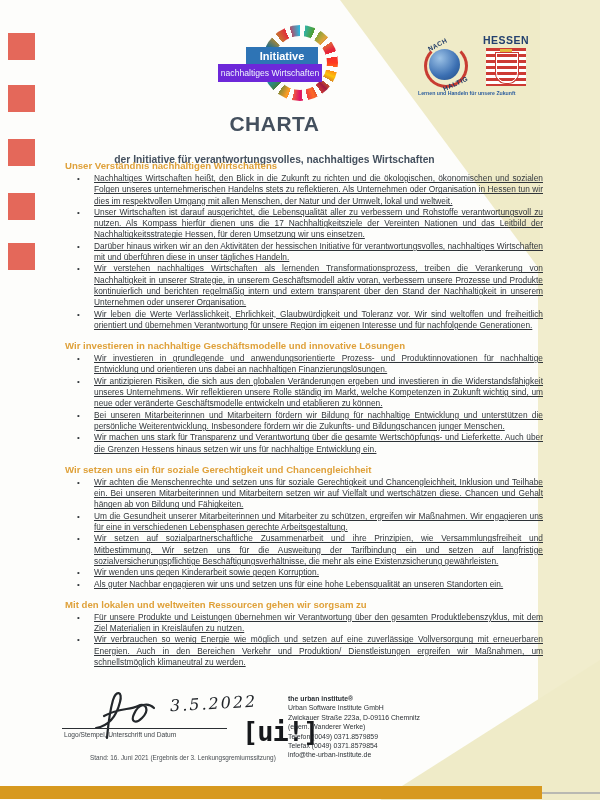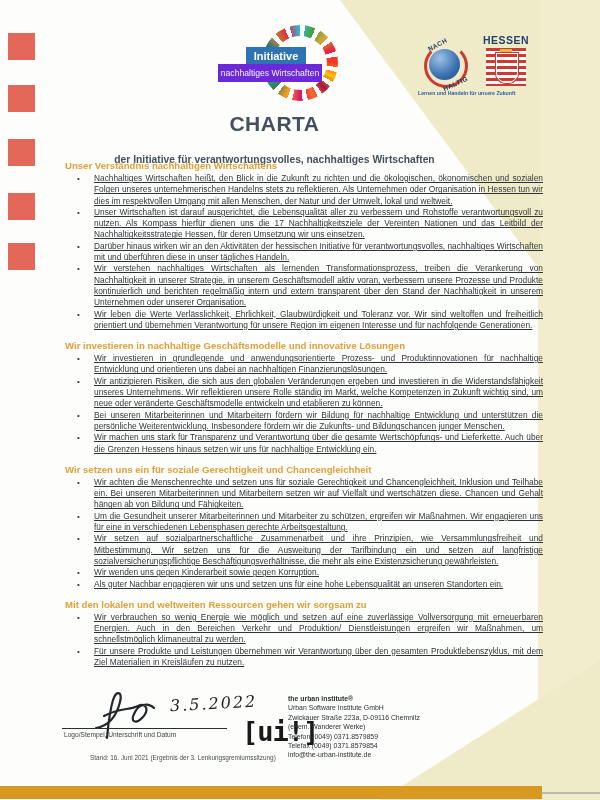--- a/index.html
+++ b/index.html
@@ -15,21 +15,21 @@
   .scan-mark{position:absolute;left:8px;width:27px;height:27px;background:#e4685a;}
 
   
   .initiative-logo{position:absolute;left:262px;top:25px;width:76px;height:76px;}
   .sdg-ring{position:absolute;inset:0;border-radius:50%;
      background:
        repeating-conic-gradient(#fdfdfb 0deg 8deg, rgba(0,0,0,0) 8deg 24deg),
        conic-gradient(#26bde2,#4c9f38,#dda63a,#e5243b,#ff3a21,#fcc30b,#a21942,#fd6925,#dd1367,#fd9d24,#3f7e44,#0a97d9,#56c02b,#00689d,#bf8b2e,#e5243b,#26bde2);}
   .sdg-ring::after{content:"";position:absolute;left:11px;top:11px;right:11px;bottom:11px;
      border-radius:50%;background:#fdfdfb;}
-  .ini-box1{position:absolute;left:-16px;top:22px;width:60px;height:19px;background:#2e74b5;
+  .ini-box1{position:absolute;left:-16px;top:22px;width:72px;height:19px;background:#2e74b5;
      color:#fff;font-size:11px;font-weight:bold;text-align:center;line-height:19px;z-index:2;}
   .ini-box2{position:absolute;left:-44px;top:39px;width:104px;height:18px;background:#6d28d9;
      color:#eef6fd;font-size:8.6px;text-align:center;line-height:18px;z-index:2;white-space:nowrap;}
 
   .partner-logos{position:absolute;left:418px;top:34px;width:120px;height:62px;}
   .globe-wrap{position:absolute;left:6px;top:10px;width:44px;height:44px;}
   .globe-ring{position:absolute;left:0;top:0;width:38px;height:38px;border-radius:50%;
      border:3px solid #c83c32;border-top-color:rgba(0,0,0,0);border-left-color:#c83c32;}
   .globe{position:absolute;left:5px;top:5px;width:31px;height:31px;border-radius:50%;
      background:radial-gradient(circle at 35% 30%,#9cc2e6,#3b6fb2 60%,#234a80);}
@@ -149,22 +149,22 @@
           <li>Wir achten die Menschenrechte und setzen uns für soziale Gerechtigkeit und Chancengleichheit, Inklusion und Teilhabe ein. Bei unseren Mitarbeiterinnen und Mitarbeitern setzen wir auf Vielfalt und wertschätzen diese. Chancen und Gehalt hängen ab von Bildung und Fähigkeiten.</li>
           <li>Um die Gesundheit unserer Mitarbeiterinnen und Mitarbeiter zu schützen, ergreifen wir Maßnahmen. Wir engagieren uns für eine in verschiedenen Lebensphasen gerechte Arbeitsgestaltung.</li>
           <li>Wir setzen auf sozialpartnerschaftliche Zusammenarbeit und ihre Prinzipien, wie Versammlungsfreiheit und Mitbestimmung. Wir setzen uns für die Ausweitung der Tarifbindung ein und setzen auf langfristige sozialversicherungspflichtige Beschäftigungsverhältnisse, die mehr als eine Existenzsicherung gewährleisten.</li>
           <li>Wir wenden uns gegen Kinderarbeit sowie gegen Korruption.</li>
           <li>Als guter Nachbar engagieren wir uns und setzen uns für eine hohe Lebensqualität an unseren Standorten ein.</li>
         </ul>
       </section>
       <section class="sec">
         <h2 class="sec-heading">Mit den lokalen und weltweiten Ressourcen gehen wir sorgsam zu</h2>
         <ul class="bullets">
+          <li>Für unsere Produkte und Leistungen übernehmen wir Verantwortung über den gesamten Produktlebenszyklus, mit dem Ziel Materialien in Kreisläufen zu nutzen.</li>
           <li>Wir verbrauchen so wenig Energie wie möglich und setzen auf eine zuverlässige Vollversorgung mit erneuerbaren Energien. Auch in den Bereichen Verkehr und Produktion/ Dienstleistungen ergreifen wir Maßnahmen, um schnellstmöglich klimaneutral zu werden.</li>
-          <li>Für unsere Produkte und Leistungen übernehmen wir Verantwortung über den gesamten Produktlebenszyklus, mit dem Ziel Materialien in Kreisläufen zu nutzen.</li>
         </ul>
       </section>
     </main>
 
   <div class="signature-block">
     <svg class="sig-scrawl" width="92" height="52" viewBox="0 0 92 52">
       <path d="M6,40 C18,38 26,30 30,14 C33,3 26,2 23,12 C19,26 18,40 17,50 M14,28 C28,20 40,22 48,18 C56,14 60,22 52,30 C46,36 40,34 44,26 C48,16 58,14 64,20" fill="none" stroke="#23272b" stroke-width="2.2" stroke-linecap="round"></path>
     </svg>
     <div class="sig-date">3.5.2022</div>
     <div class="sig-line"></div>

